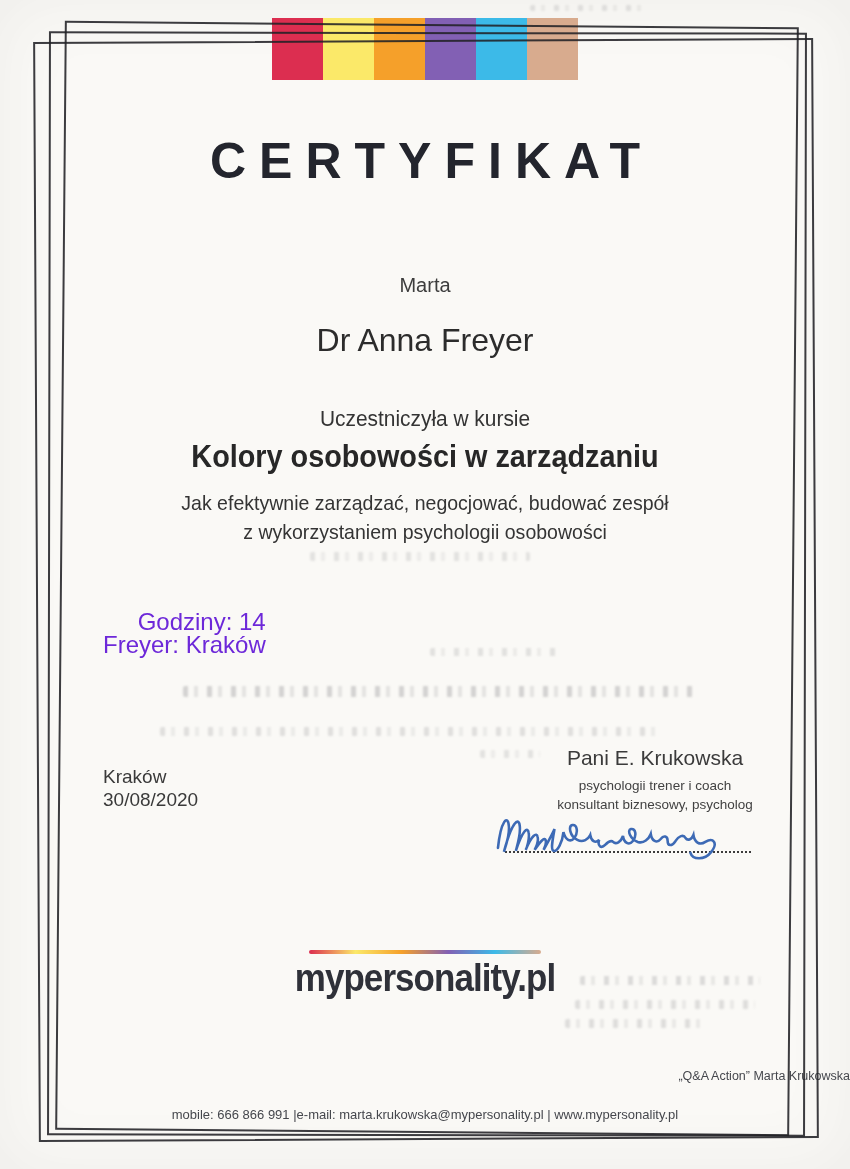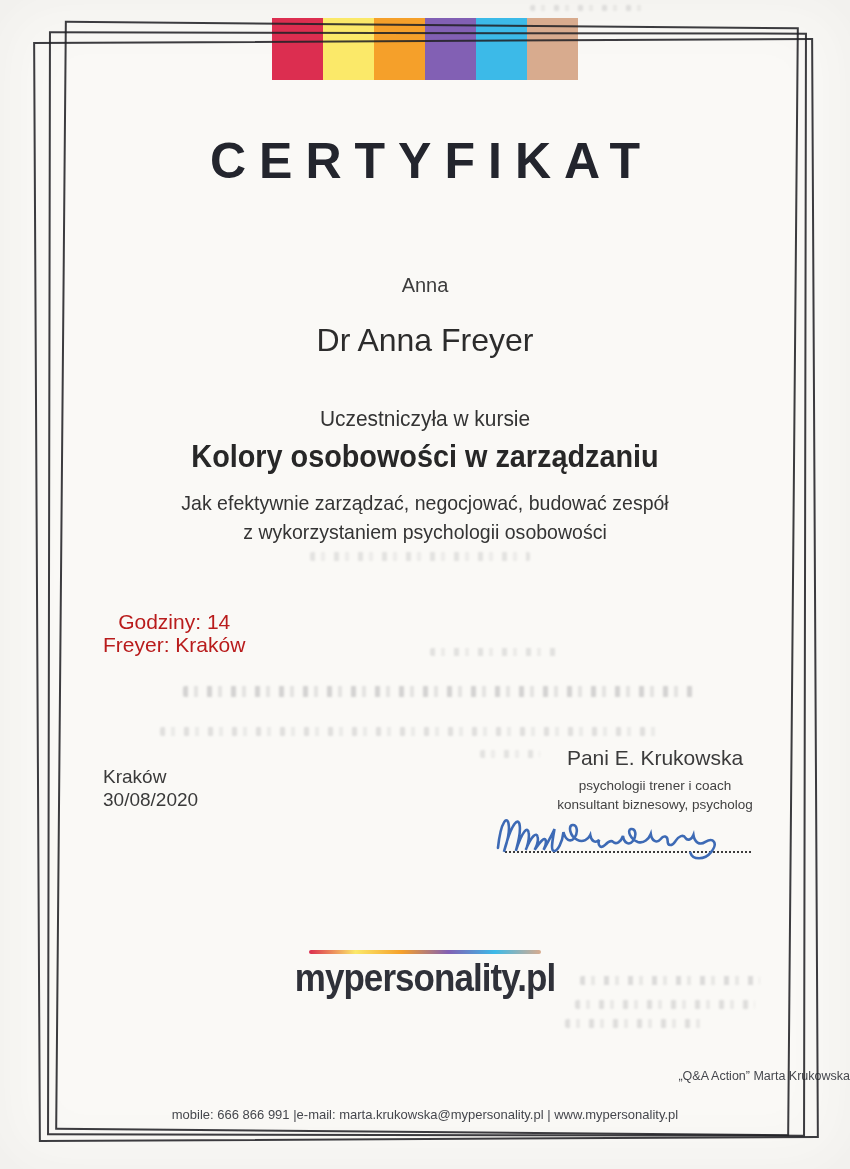--- a/index.html
+++ b/index.html
@@ -21,21 +21,21 @@
   .center{position:absolute;left:0;right:0;text-align:center;}
   .title{top:136px;font-size:50px;font-weight:bold;letter-spacing:13px;padding-left:13px;
          color:#23252d;line-height:1;}
   .salutation{top:274px;font-size:20px;color:#3d3d3d;}
   .recipient{top:322px;font-size:32px;font-weight:normal;color:#2c2c2c;}
   .course-intro{top:406px;font-size:22px;color:#343434;transform:scaleX(.95);}
   .course-title{top:438px;font-size:32px;font-weight:bold;color:#272727;transform:scaleX(.90);}
   .course-sub1{top:491px;font-size:21px;color:#343434;transform:scaleX(.93);}
   .course-sub2{top:520px;font-size:21px;color:#343434;transform:scaleX(.93);}
   
-  .details{position:absolute;left:103px;top:610px;font-size:21px;line-height:23px;color:#b91c1c;text-align:center;}
+  .details{position:absolute;left:103px;top:610px;font-size:24px;line-height:23px;color:#6d28d9;text-align:right;}
   .place-date{position:absolute;left:103px;top:765px;font-size:19px;line-height:23px;color:#3a3a3a;text-align:left;}
   
   .signer{position:absolute;left:520px;top:746px;width:270px;text-align:center;color:#3b3b3b;}
   .signer .name{font-size:21px;margin-bottom:6px;}
   .signer .role{font-size:13.5px;line-height:19px;color:#424242;}
   .signature{position:absolute;left:492px;top:804px;width:258px;height:60px;z-index:3;overflow:visible;}
   .sign-line{position:absolute;left:505px;top:851px;width:246px;border-top:2px dotted #3c3c3c;z-index:2;}
   
   .logo{top:950px;}
   .logo .rainbow{height:4px;width:232px;margin:0 auto 3px auto;border-radius:2px;}
@@ -63,21 +63,21 @@
       <div class="sq" style="background: rgb(60, 186, 232);"></div>
       <div class="sq" style="background: rgb(216, 171, 142);"></div>
     </div>
 
   <div class="frame f1"></div>
   <div class="frame f2"></div>
   <div class="frame f3"></div>
 
   <div class="center title" style="color: rgb(35, 37, 45);">CERTYFIKAT</div>
 
-  <div class="center salutation">Anna</div>
+  <div class="center salutation">Marta</div>
   <div class="center recipient">Dr Anna Freyer</div>
 
   <div class="center course-intro">Uczestniczyła w kursie</div>
   <div class="center course-title">Kolory osobowości w zarządzaniu</div>
   <div class="center course-sub1">Jak efektywnie zarządzać, negocjować, budować zespół</div>
   <div class="center course-sub2">z wykorzystaniem psychologii osobowości</div>
 
   <div class="details">
     <div>
       <span>Godziny:</span>

